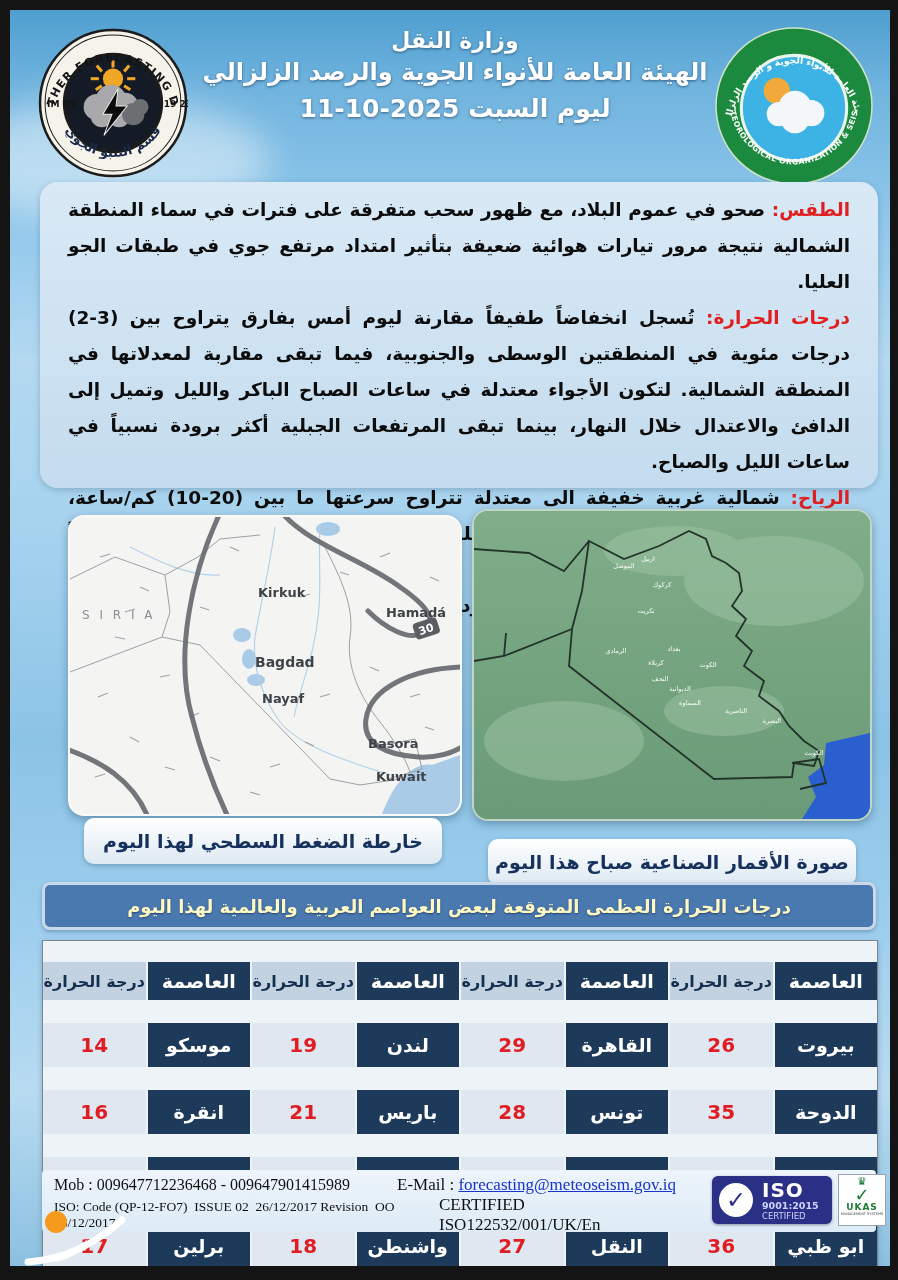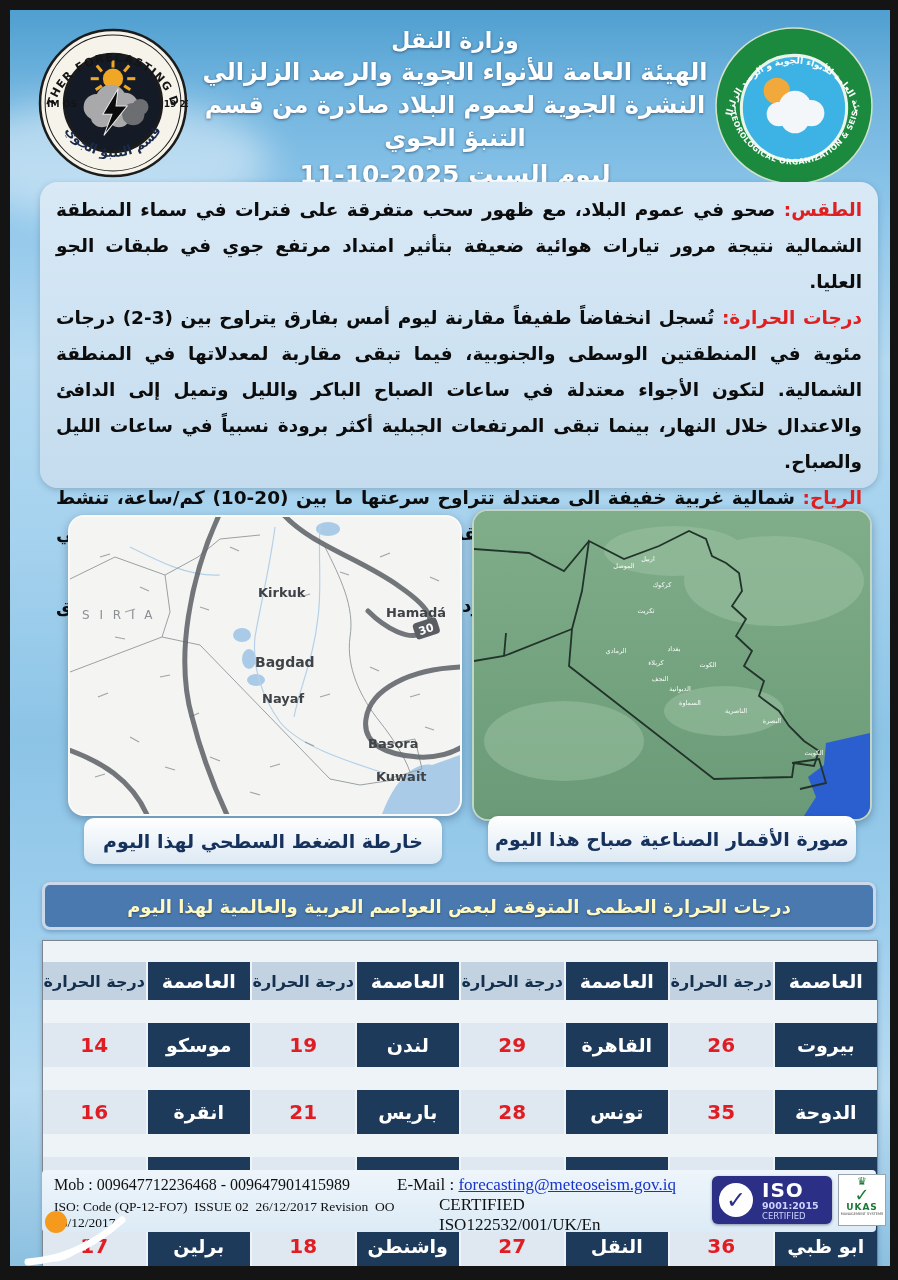--- a/index.html
+++ b/index.html
@@ -18,36 +18,36 @@
   .logo{position:absolute;}
   .titles{position:absolute;left:190px;top:16px;width:510px;text-align:center;
           color:#fff;font-weight:bold;text-shadow:0 1px 3px rgba(10,30,60,.55);}
   .t1{font-size:22px;line-height:30px;direction:rtl;}
   .t2,.t3{font-size:24px;line-height:33px;direction:rtl;}
   .t4{font-size:25px;line-height:40px;direction:ltr;}
 
   
   .panel{position:absolute;left:30px;top:172px;width:838px;height:306px;
          background:linear-gradient(180deg,#d9e9f6,#c4dcee);border-radius:18px;
-         box-shadow:0 2px 6px rgba(30,60,90,.25);padding:10px 16px;box-sizing:border-box;}
+         box-shadow:0 2px 6px rgba(30,60,90,.25);padding:10px 28px;box-sizing:border-box;}
   .para{direction:rtl;text-align:justify;color:#0c0c0c;font-weight:bold;
         font-size:18.5px;line-height:36px;margin:0;}
   .lead{color:#e02020;}
 
   
   .mapbox{position:absolute;border-radius:16px;box-shadow:0 3px 8px rgba(20,40,70,.35);
           overflow:hidden;border:2px solid rgba(255,255,255,.55);}
   .pressure{left:58px;top:505px;width:390px;height:297px;background:#f4f5f2;}
   .satellite{left:462px;top:499px;width:396px;height:308px;background:#76a681;}
   .pill{position:absolute;height:46px;border-radius:10px;
         background:linear-gradient(180deg,#ffffff,#dde9f3);
         box-shadow:0 2px 5px rgba(30,60,90,.3);display:flex;align-items:center;
         justify-content:center;color:#16325c;font-weight:bold;font-size:19px;direction:rtl;text-align:right;}
   .pill-left{left:74px;top:808px;width:358px;}
-  .pill-right{left:478px;top:806px;width:368px;}
+  .pill-right{left:478px;top:829px;width:368px;}
 
   
   .banner-wrap{position:absolute;left:32px;top:872px;width:834px;height:48px;
         background:#c9d9e9;border-radius:8px;padding:3px;box-sizing:border-box;
         box-shadow:0 2px 4px rgba(20,50,90,.3);}
   .banner{width:100%;height:100%;background:#4a79b0;border-radius:5px;display:flex;
         align-items:center;justify-content:center;color:#fef9c3;font-weight:bold;
         font-size:18px;direction:rtl;text-shadow:0 1px 2px rgba(0,20,50,.5);}
 
   
@@ -153,21 +153,20 @@
     </text>
     <path id="rlb" d="M 16,84 A 64,64 0 0 0 142,84" fill="none"></path>
     <text font-size="7.5" font-weight="bold" fill="#ffffff" letter-spacing=".5">
       <textPath href="#rlb" startOffset="50%" text-anchor="middle">IRAQ METEOROLOGICAL ORGANIZATION &amp; SEISMOLOGY</textPath>
     </text>
   </svg>
 
   <div class="titles">
     <div class="t1">وزارة النقل</div>
     <div class="t2">الهيئة العامة للأنواء الجوية والرصد الزلزالي</div>
-    <div class="t3">النشرة الجوية لعموم البلاد صادرة من قسم التنبؤ الجوي</div>
     <div class="t4">ليوم السبت 2025-10-11</div>
   </div>
 
   <div class="panel">
     <p class="para"><span class="lead">الطقس:</span><span> صحو في عموم البلاد، مع ظهور سحب متفرقة على فترات في سماء المنطقة الشمالية نتيجة مرور تيارات هوائية ضعيفة بتأثير امتداد مرتفع جوي في طبقات الجو العليا.</span></p>
     <p class="para"><span class="lead">درجات الحرارة:</span><span> تُسجل انخفاضاً طفيفاً مقارنة ليوم أمس بفارق يتراوح بين (3-2) درجات مئوية في المنطقتين الوسطى والجنوبية، فيما تبقى مقاربة لمعدلاتها في المنطقة الشمالية. لتكون الأجواء معتدلة في ساعات الصباح الباكر والليل وتميل إلى الدافئ والاعتدال خلال النهار، بينما تبقى المرتفعات الجبلية أكثر برودة نسبياً في ساعات الليل والصباح.</span></p>
     <p class="para"><span class="lead">الرياح:</span><span> شمالية غربية خفيفة الى معتدلة تتراوح سرعتها ما بين (20-10) كم/ساعة، تنشط على فترات في الاقسام الشرقية للمنطقة الجنوبية، مثيرة لغبار خفيف خصوصاً في المناطق الصحراوية.</span></p>
     <p class="para"><span class="lead">الرؤية الأفقية:</span><span> تتراوح بين (10-8) كم، تتردى على فترات لحوالي (7-5) كم في مناطق الغبار.</span></p>
   </div>
 

